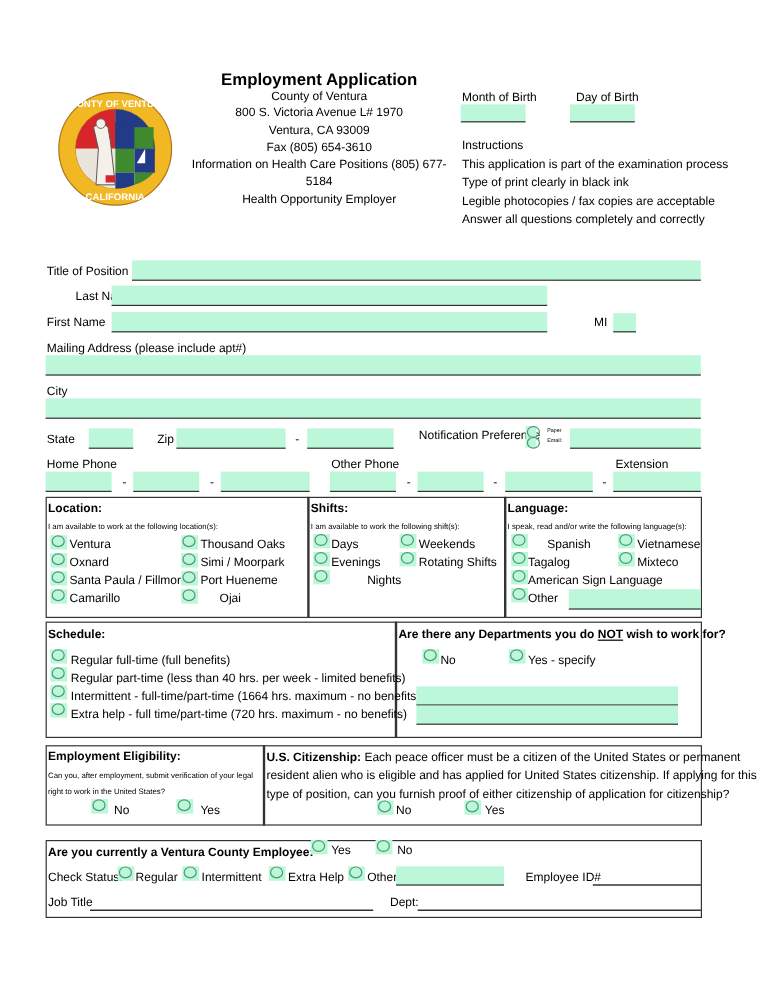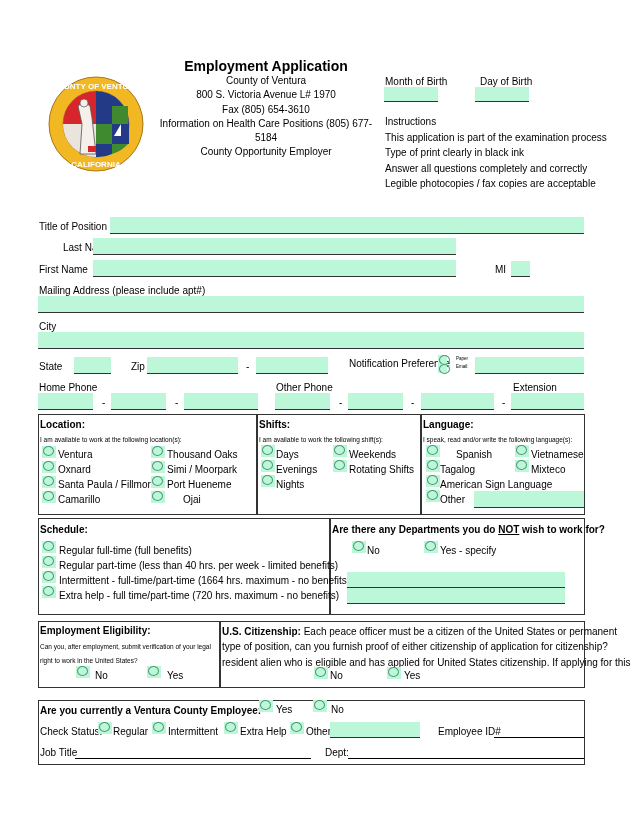--- a/index.html
+++ b/index.html
@@ -41,36 +41,37 @@
     <path d="M40 70 l8 0 l0 6 l-8 0 z" fill="#d7262b"></path>
     <text x="48" y="13" font-size="8" font-weight="bold" fill="#fff" text-anchor="middle" font-family="Liberation Sans, sans-serif">COUNTY OF VENTURA</text>
     <text x="48" y="91" font-size="8" font-weight="bold" fill="#fff" text-anchor="middle" font-family="Liberation Sans, sans-serif">CALIFORNIA</text>
   </svg>
 </div>
 
 <div class="abs bold" style="left:166px;top:58px;width:200px;text-align:center;font-size:14px;">Employment Application</div>
 <div class="abs hdr" style="left:150px;top:74px;width:232px;">
   <div>County of Ventura</div>
   <div>800 S. Victoria Avenue L# 1970</div>
+  <div>Ventura, CA 93009</div>
   <div>Fax (805) 654-3610</div>
   <div>Information on Health Care Positions (805) 677-5184</div>
-  <div>County Opportunity Employer</div>
+  <div>Health Opportunity Employer</div>
 </div>
 
 <div class="lbl" style="left:385px;top:76px;">Month of Birth</div>
 <div class="lbl" style="left:480px;top:76px;">Day of Birth</div>
 <div class="fld" style="left:384px;top:87px;width:54px;"></div>
 <div class="fld" style="left:475px;top:87px;width:54px;"></div>
 
 <div class="abs" style="left:385px;top:114px;line-height:15.5px;font-size:10px;">
   <div>Instructions</div>
   <div>This application is part of the examination process</div>
   <div>Type of print clearly in black ink</div>
+  <div>Legible photocopies / fax copies are acceptable</div>
   <div>Answer all questions completely and correctly</div>
-  <div>Legible photocopies / fax copies are acceptable</div>
 </div>
 
 <div class="lbl" style="left:39px;top:221px;">Title of Position</div>
 <div class="fld" style="left:110px;top:217px;width:474px;height:17px;"></div>
 
 <div class="lbl" style="left:39px;top:242px;margin-left:24px;">Last Name</div>
 <div class="fld" style="left:93px;top:238px;width:363px;height:17px;"></div>
 
 <div class="lbl" style="left:39px;top:264px;">First Name</div>
 <div class="fld" style="left:93px;top:260px;width:363px;height:17px;"></div>
@@ -137,21 +138,21 @@
 <div class="radio" style="left:151px;top:491px;"></div>
 <div class="lbl" style="left:167px;top:494px;margin-left:16px;">Ojai</div>
 
 <div class="lbl bold" style="left:259px;top:419px;">Shifts:</div>
 <div class="small" style="left:259px;top:436px;">I am available to work the following shift(s):</div>
 <div class="radio" style="left:261px;top:445px;"></div>
 <div class="lbl" style="left:276px;top:449px;">Days</div>
 <div class="radio" style="left:261px;top:460px;"></div>
 <div class="lbl" style="left:276px;top:464px;">Evenings</div>
 <div class="radio" style="left:261px;top:475px;"></div>
-<div class="lbl" style="left:276px;top:479px;">Nights</div>
+<div class="lbl" style="left:276px;top:479px;padding-left:30px;">Nights</div>
 <div class="radio" style="left:333px;top:445px;"></div>
 <div class="lbl" style="left:349px;top:449px;">Weekends</div>
 <div class="radio" style="left:333px;top:460px;"></div>
 <div class="lbl" style="left:349px;top:464px;">Rotating Shifts</div>
 
 <div class="lbl bold" style="left:423px;top:419px;">Language:</div>
 <div class="small" style="left:423px;top:436px;">I speak, read and/or write the following language(s):</div>
 <div class="radio" style="left:426px;top:445px;"></div>
 <div class="lbl" style="left:456px;top:449px;">Spanish</div>
 <div class="radio" style="left:426px;top:460px;"></div>
@@ -195,22 +196,22 @@
 <div class="lbl bold" style="left:40px;top:625px;">Employment Eligibility:</div>
 <div class="small" style="left:40px;top:643px;">Can you, after employment, submit verification of your legal</div>
 <div class="small" style="left:40px;top:657px;">right to work in the United States?</div>
 <div class="radio" style="left:76px;top:666px;"></div>
 <div class="lbl" style="left:95px;top:670px;">No</div>
 <div class="radio" style="left:147px;top:666px;"></div>
 <div class="lbl" style="left:167px;top:670px;">Yes</div>
 
 <div class="abs" style="left:222px;top:624px;font-size:10px;line-height:15.3px;white-space:nowrap;">
   <div><span class="bold">U.S. Citizenship:</span><span> Each peace officer must be a citizen of the United States or permanent</span></div>
+  <div>resident alien who is eligible and has applied for United States citizenship. If applying for this</div>
   <div>type of position, can you furnish proof of either citizenship of application for citizenship?</div>
-  <div>resident alien who is eligible and has applied for United States citizenship. If applying for this</div>
 </div>
 <div class="radio" style="left:314px;top:667px;"></div>
 <div class="lbl" style="left:330px;top:670px;">No</div>
 <div class="radio" style="left:387px;top:667px;"></div>
 <div class="lbl" style="left:404px;top:670px;">Yes</div>
 
 <div class="box" style="left:38px;top:700px;width:547px;height:65px;"></div>
 <div class="lbl bold" style="left:40px;top:705px;">Are you currently a Ventura County Employee:</div>
 <div class="radio" style="left:259px;top:700px;"></div>
 <div class="lbl" style="left:276px;top:704px;">Yes</div>

